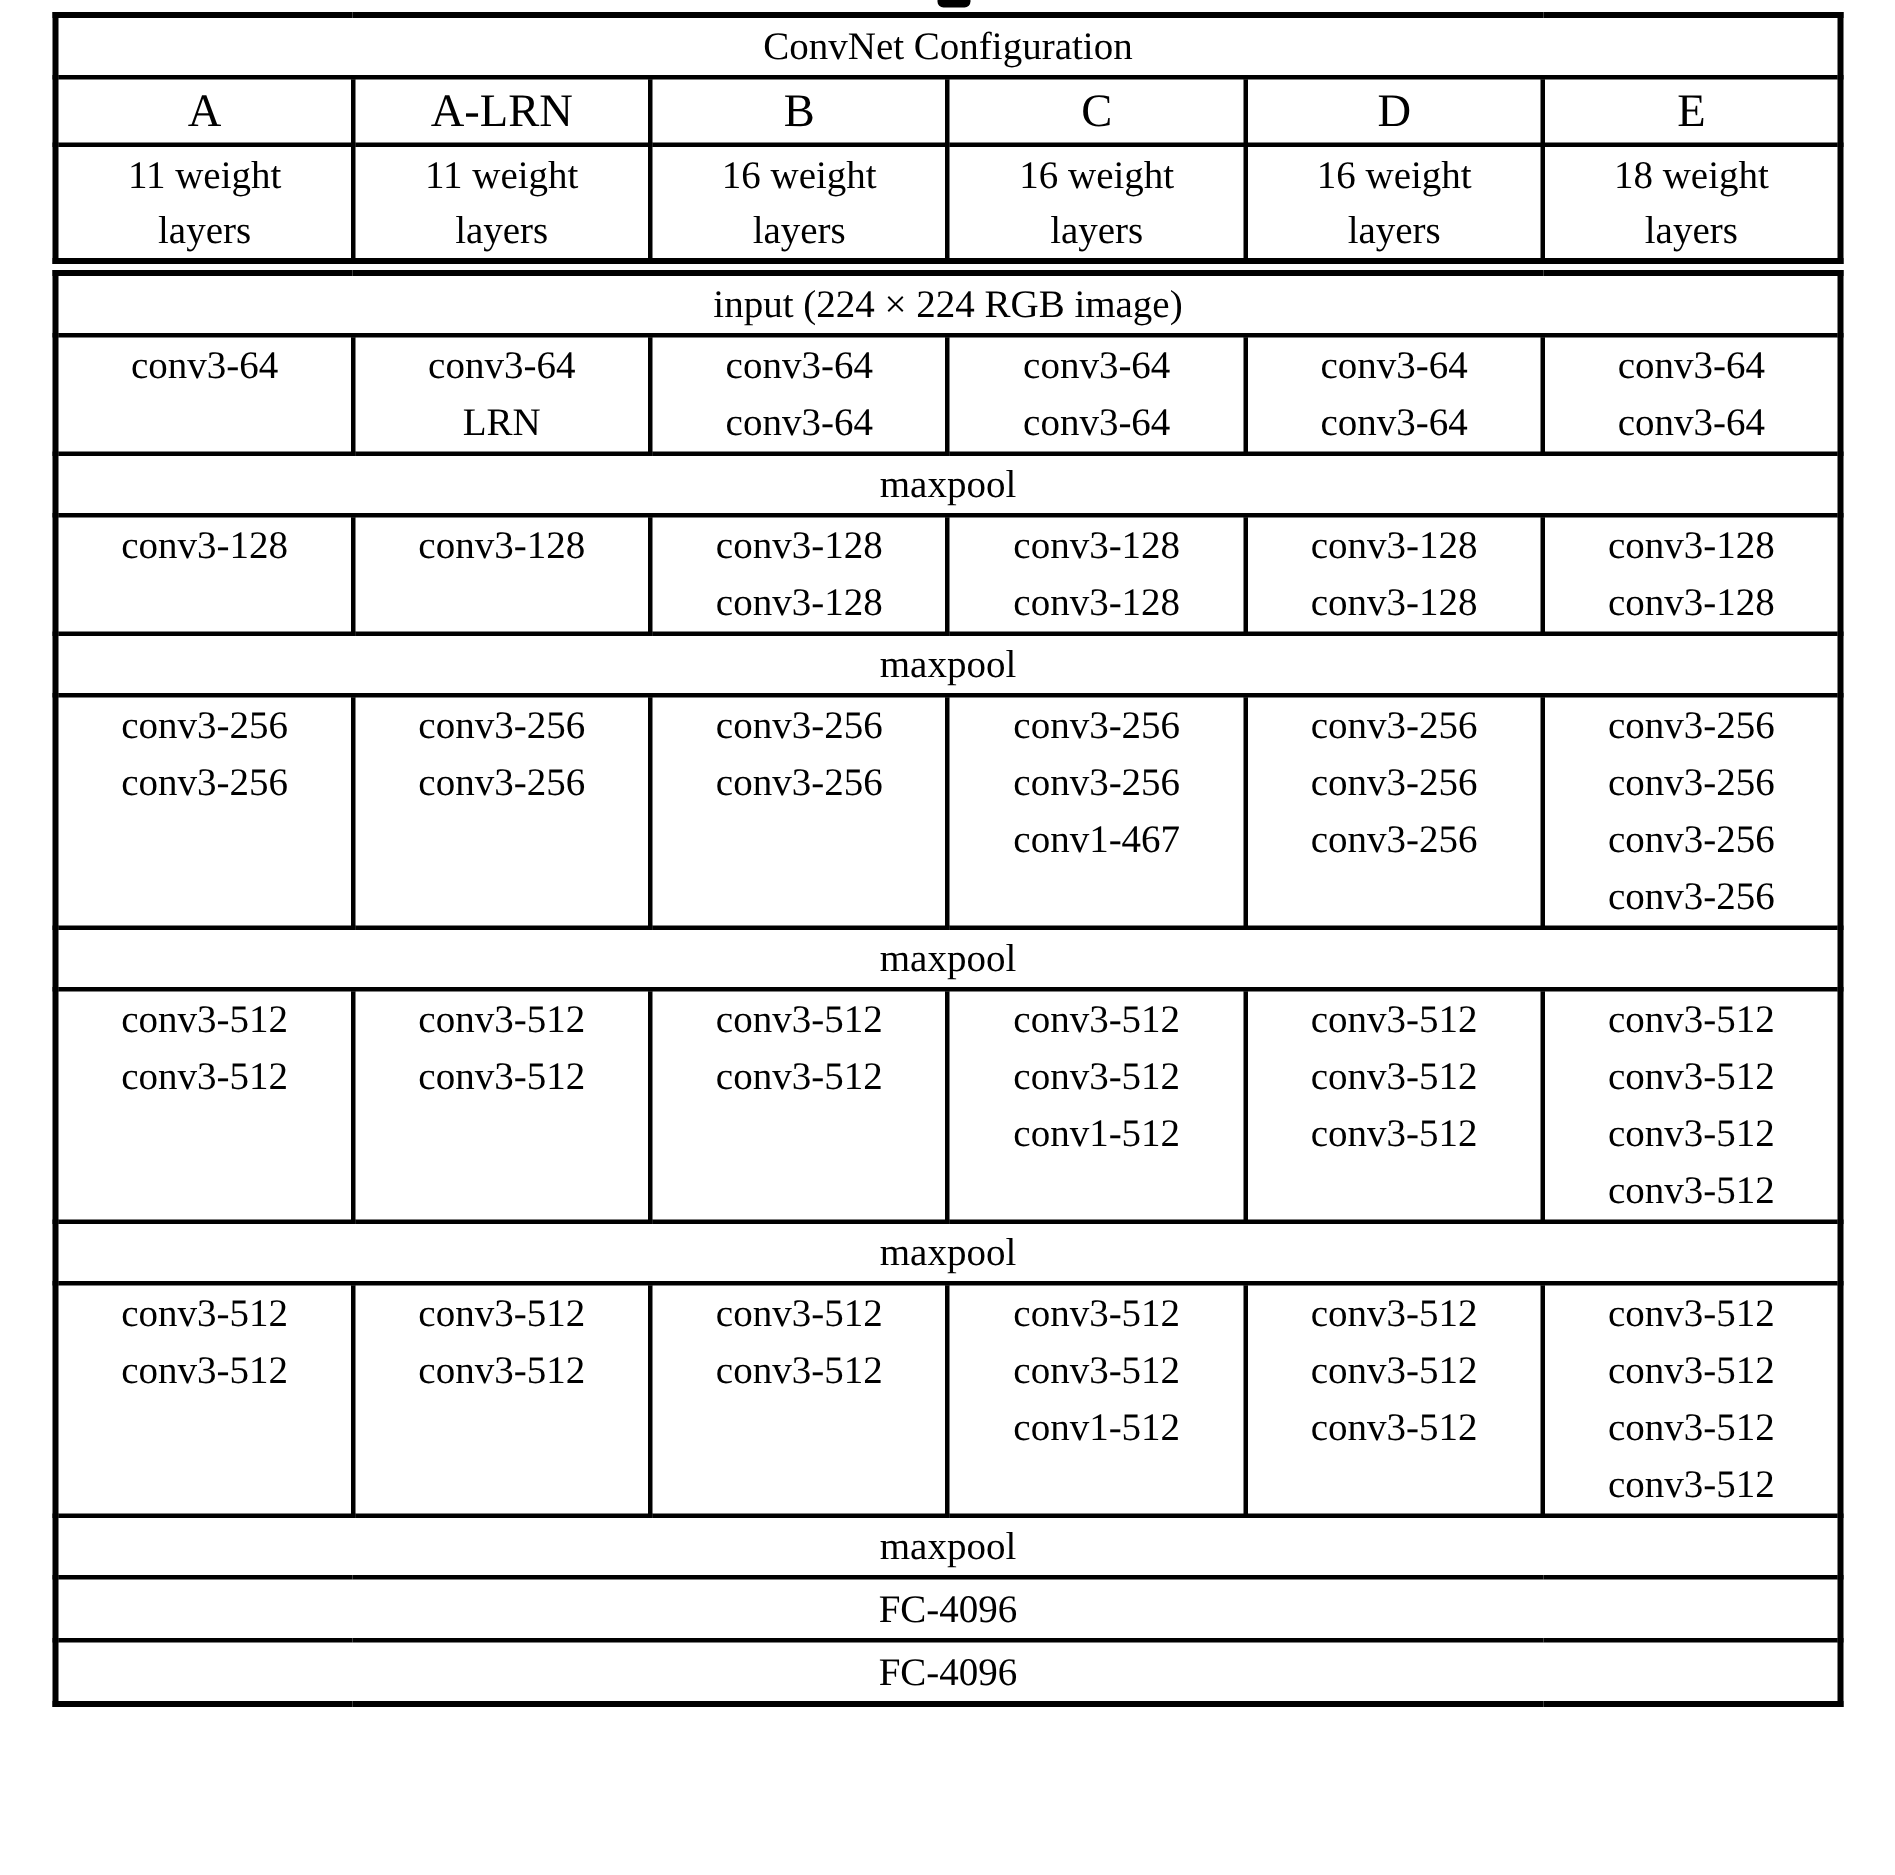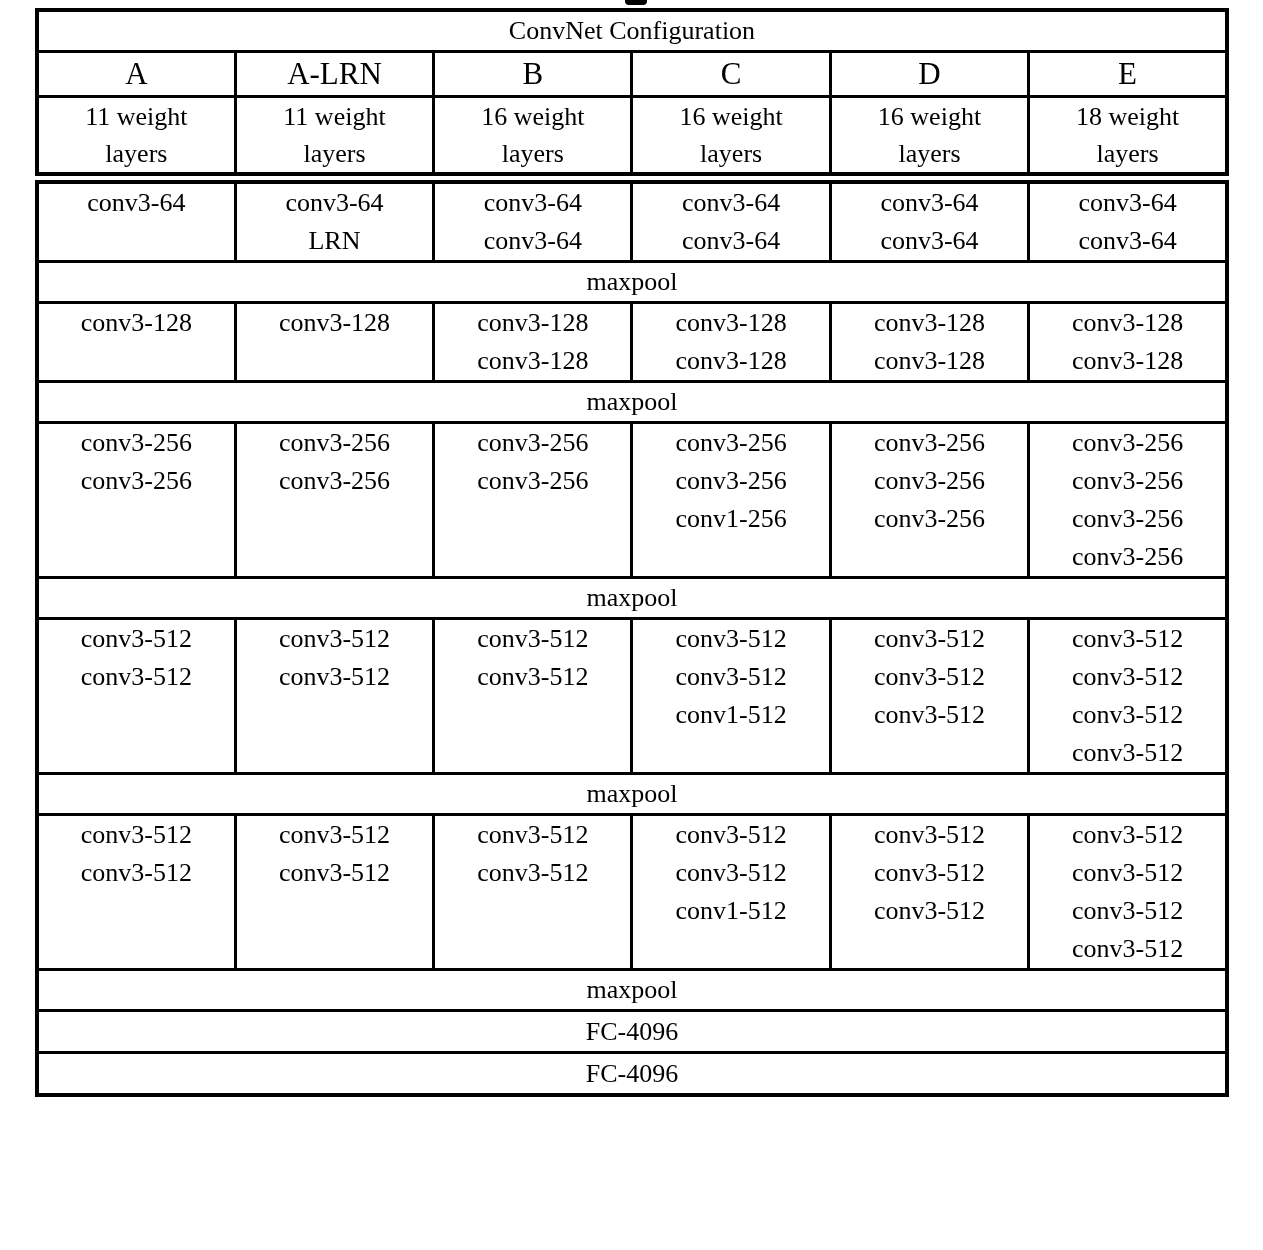--- a/index.html
+++ b/index.html
@@ -94,20 +94,23 @@
           <td>
             <div class="depth-line">18 weight</div>
             <div class="depth-line">layers</div>
           </td>
         </tr>
     </tbody>
   </table>
 
   <table class="tbl body-tbl">
     <tbody>
+      <tr class="h-span">
+        <td colspan="6">input (224 × 224 RGB image)</td>
+      </tr>
 
       <tr class="block-2">
           <td class="block-cell">
             <div class="layer">conv3-64</div>
           </td>
           <td class="block-cell">
             <div class="layer">conv3-64</div>
             <div class="layer bold">LRN</div>
           </td>
           <td class="block-cell">
@@ -168,21 +171,21 @@
             <div class="layer">conv3-256</div>
             <div class="layer">conv3-256</div>
           </td>
           <td class="block-cell">
             <div class="layer">conv3-256</div>
             <div class="layer">conv3-256</div>
           </td>
           <td class="block-cell">
             <div class="layer">conv3-256</div>
             <div class="layer">conv3-256</div>
-            <div class="layer bold">conv1-256</div>
+            <div class="layer bold">conv1-467</div>
           </td>
           <td class="block-cell">
             <div class="layer">conv3-256</div>
             <div class="layer">conv3-256</div>
             <div class="layer bold">conv3-256</div>
           </td>
           <td class="block-cell">
             <div class="layer">conv3-256</div>
             <div class="layer">conv3-256</div>
             <div class="layer">conv3-256</div>

